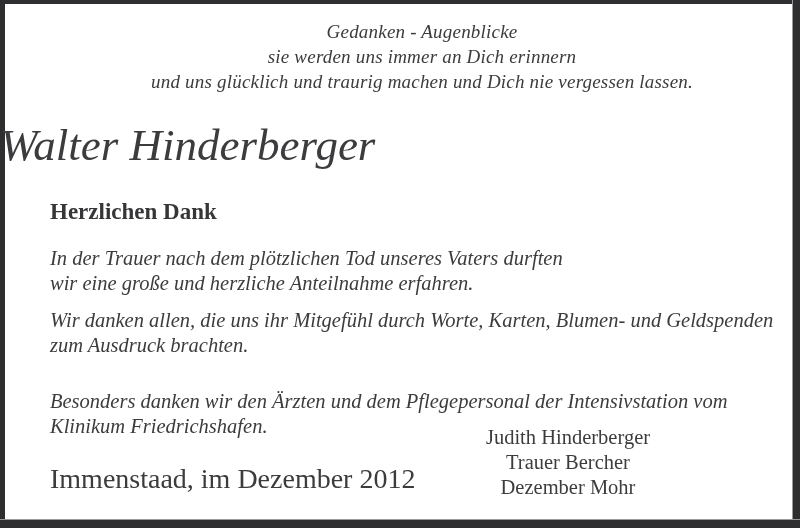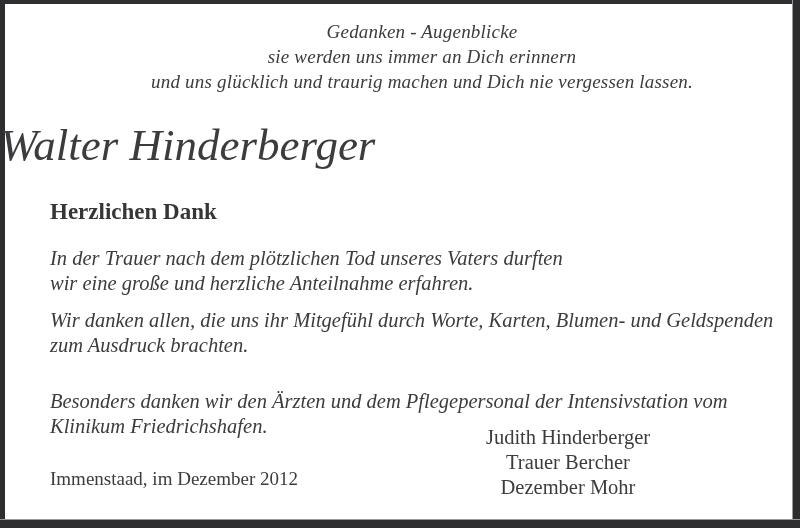--- a/index.html
+++ b/index.html
@@ -62,21 +62,21 @@
 
   .mourners{
     position:absolute;top:425px;left:448px;width:240px;
     text-align:center;
     font-size:20.5px;line-height:25px;
   }
   .mourner-line{white-space:nowrap;}
 
   .dateline{
     position:absolute;top:466px;left:50px;
-    font-size:19px;line-height:25px;
+    font-size:28px;line-height:25px;
     white-space:nowrap;
   }
 </style>
 </head>
 <body>
 
 <div class="page">
 
   <div class="frame-top"></div>
   <div class="frame-left"></div>

